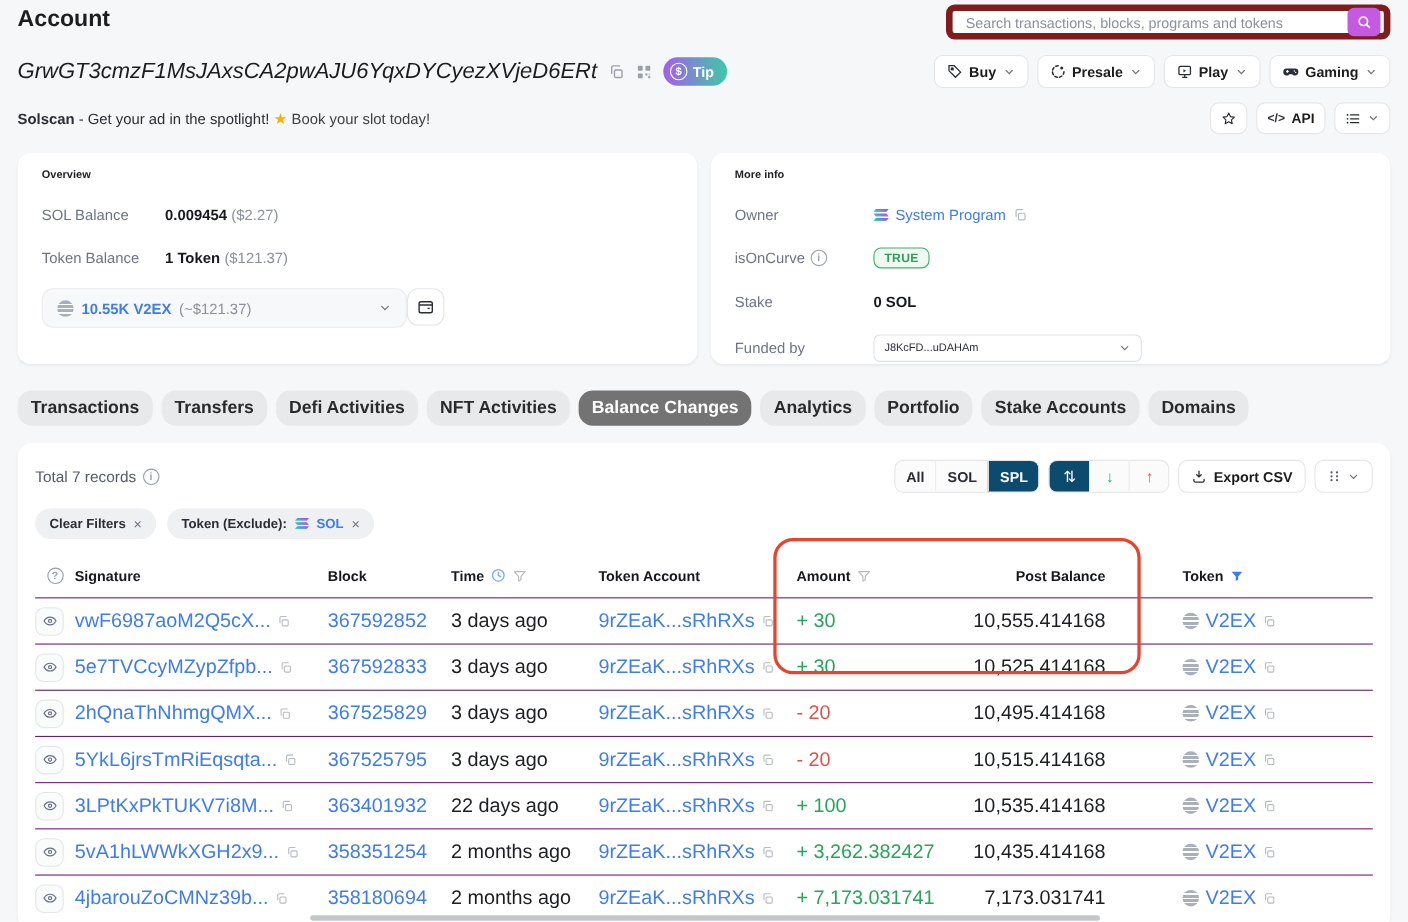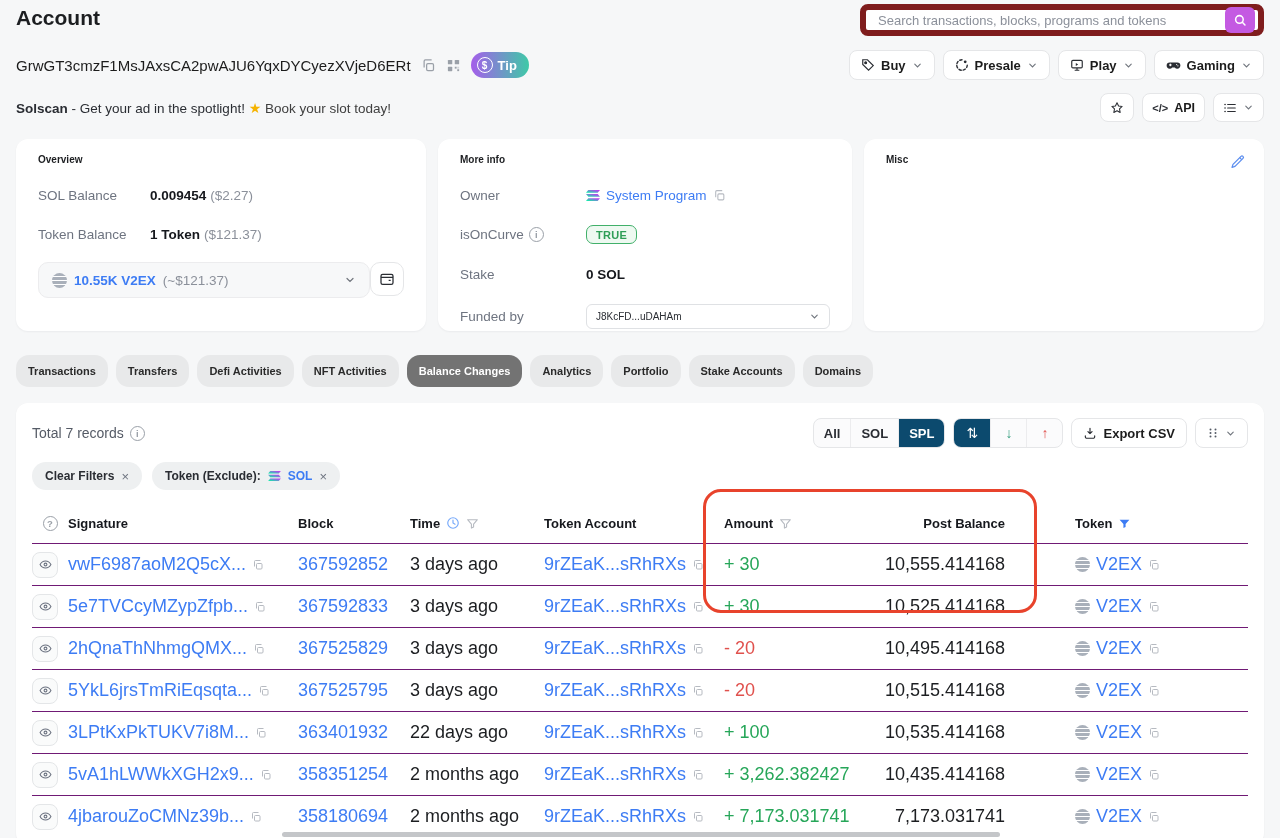--- a/index.html
+++ b/index.html
@@ -11,21 +11,21 @@
   .topbar { display:flex; justify-content:space-between; align-items:flex-start; padding:4px 16px 0; }
   .topbar h1 { font-size:21px; font-weight:700; margin-top:2px; }
   .search-box { width:404px; height:32px; background:#fff; border:6px solid #7f1d1d; border-radius:8px; display:flex; align-items:center; padding:0 3px 0 12px; }
   .search-box input { flex:1; border:none; outline:none; background:transparent; font-size:13px; color:#333; }
   .search-box input::placeholder { color:#8b909a; }
   .search-btn { width:30px; height:26px; border-radius:6px; background:#c45ae2; border:none; display:flex; align-items:center; justify-content:center; cursor:pointer; }
 
   
   .addr-row { display:flex; justify-content:space-between; align-items:center; padding:14px 16px 0; }
   .addr-left { display:flex; align-items:center; gap:10px; }
-  .addr { font-size:15px; color:#1c1c1c; }
+  .addr { font-size:20px; color:#1c1c1c;font-style:italic; }
   .ghost-ic { background:none; border:none; cursor:pointer; display:flex; align-items:center; color:#9aa0a8; }
   .tip { height:26px; padding:0 12px 0 6px; border-radius:13px; border:none; background:linear-gradient(90deg,#a55eea,#3ec9a7); color:#fff; font-weight:700; font-size:13px; display:flex; align-items:center; gap:5px; cursor:pointer; }
   .tip-dollar { width:16px; height:16px; border:1.5px solid #fff; border-radius:50%; display:flex; align-items:center; justify-content:center; font-size:10px; font-weight:700; }
   .nav-btns { display:flex; gap:8px; }
   .btn { height:30px; background:#fff; border:1px solid #e5e6e8; border-radius:8px; display:inline-flex; align-items:center; gap:6px; padding:0 11px; font-size:13px; font-weight:700; color:#1c1c1c; cursor:pointer; }
   .btn .chev { color:#70757d; }
 
   
   .ad-row { display:flex; justify-content:space-between; align-items:center; padding:13px 16px 0; }
   .ad-text { font-size:13.5px; color:#2a2d33; }
@@ -53,21 +53,21 @@
   .owner-link { color:#3d7cf4; font-weight:400; display:flex; align-items:center; gap:6px; font-size:13.5px; cursor:pointer; }
   .true-badge { border:1px solid #41b06a; background:#eef9f1; color:#2f9e57; font-size:11px; font-weight:700; padding:2.5px 9px; border-radius:7px; letter-spacing:.3px; }
   .funded-select { width:244px; height:25px; border:1px solid #dfe1e4; border-radius:6px; background:#fff; display:flex; align-items:center; justify-content:space-between; padding:0 9px; font-size:10px; color:#2a2d33; cursor:pointer; }
   .edit-btn { position:absolute; top:15px; right:18px; background:none; border:none; cursor:pointer; }
   .coin { width:15px; height:15px; border-radius:50%; flex:none;
     background:linear-gradient(#a9b0ba 0 3px,#fff 3px 4.2px,#a9b0ba 4.2px 7px,#fff 7px 8.2px,#a9b0ba 8.2px 11px,#fff 11px 12.2px,#a9b0ba 12.2px); }
   .circ { width:15px; height:15px; border:1.4px solid #9aa0a8; color:#9aa0a8; border-radius:50%; display:inline-flex; align-items:center; justify-content:center; font-size:9.5px; font-weight:700; flex:none; }
 
   
   .tabs { display:flex; gap:8px; padding:24px 16px 0; }
-  .tab { height:15px; padding:16px 12px; border-radius:13px; border:none; background:#e8e9ea; display:inline-flex; align-items:center; font-size:11px; font-weight:700; color:#2a2a2a; cursor:pointer; }
+  .tab { height:15px; padding:16px 12px; border-radius:13px; border:none; background:#e8e9ea; display:inline-flex; align-items:center; font-size:16px; font-weight:700; color:#2a2a2a; cursor:pointer; }
   .tab.active { background:#737373; color:#fff; }
 
   
   .main-card { margin:16px 16px 0; background:#fff; border-radius:12px; padding:15px 16px 0; height:442px; box-shadow:0 1px 2px rgba(15,20,30,.05); }
   .records-row { display:flex; justify-content:space-between; align-items:center; }
   .total { font-size:14px; color:#555b66; display:flex; gap:6px; align-items:center; }
   .controls { display:flex; gap:8px; align-items:center; }
   .seg-group { display:flex; border:1px solid #e5e6e8; border-radius:8px; overflow:hidden; height:30px; background:#fbfbfc; }
   .seg { min-width:36px; padding:0 10px; display:flex; align-items:center; justify-content:center; font-size:13px; font-weight:700; color:#2a2d33; border:none; background:transparent; border-left:1px solid #ececee; cursor:pointer; }
   .seg:first-child { border-left:none; }
@@ -323,29 +323,20 @@
         <span>J8KcFD...uDAHAm</span>
         <span class="chev" style="color:#70757d;">
             <svg width="11" height="11" viewBox="0 0 24 24" fill="none" stroke="currentColor" stroke-width="2.4" stroke-linecap="round">
               <path d="M6 9l6 6 6-6"></path>
             </svg>
           </span>
       </span>
     </div>
   </div>
 
-  <div class="card">
-    <h2>Misc</h2>
-    <button class="edit-btn">
-      <span><svg width="16" height="16" viewBox="0 0 24 24" fill="none" stroke="#5b8def" stroke-width="1.9" stroke-linejoin="round">
-            <path d="M16.5 3.5a2.1 2.1 0 0 1 3 3L7.5 18.5 3 20l1.5-4.5L16.5 3.5z"></path>
-            <path d="M14.5 5.5l3 3"></path>
-          </svg></span>
-    </button>
-  </div>
 </div>
 
 <div class="tabs">
   <button class="tab">Transactions</button>
   <button class="tab">Transfers</button>
   <button class="tab">Defi Activities</button>
   <button class="tab">NFT Activities</button>
   <button class="tab active">Balance Changes</button>
   <button class="tab">Analytics</button>
   <button class="tab">Portfolio</button>

